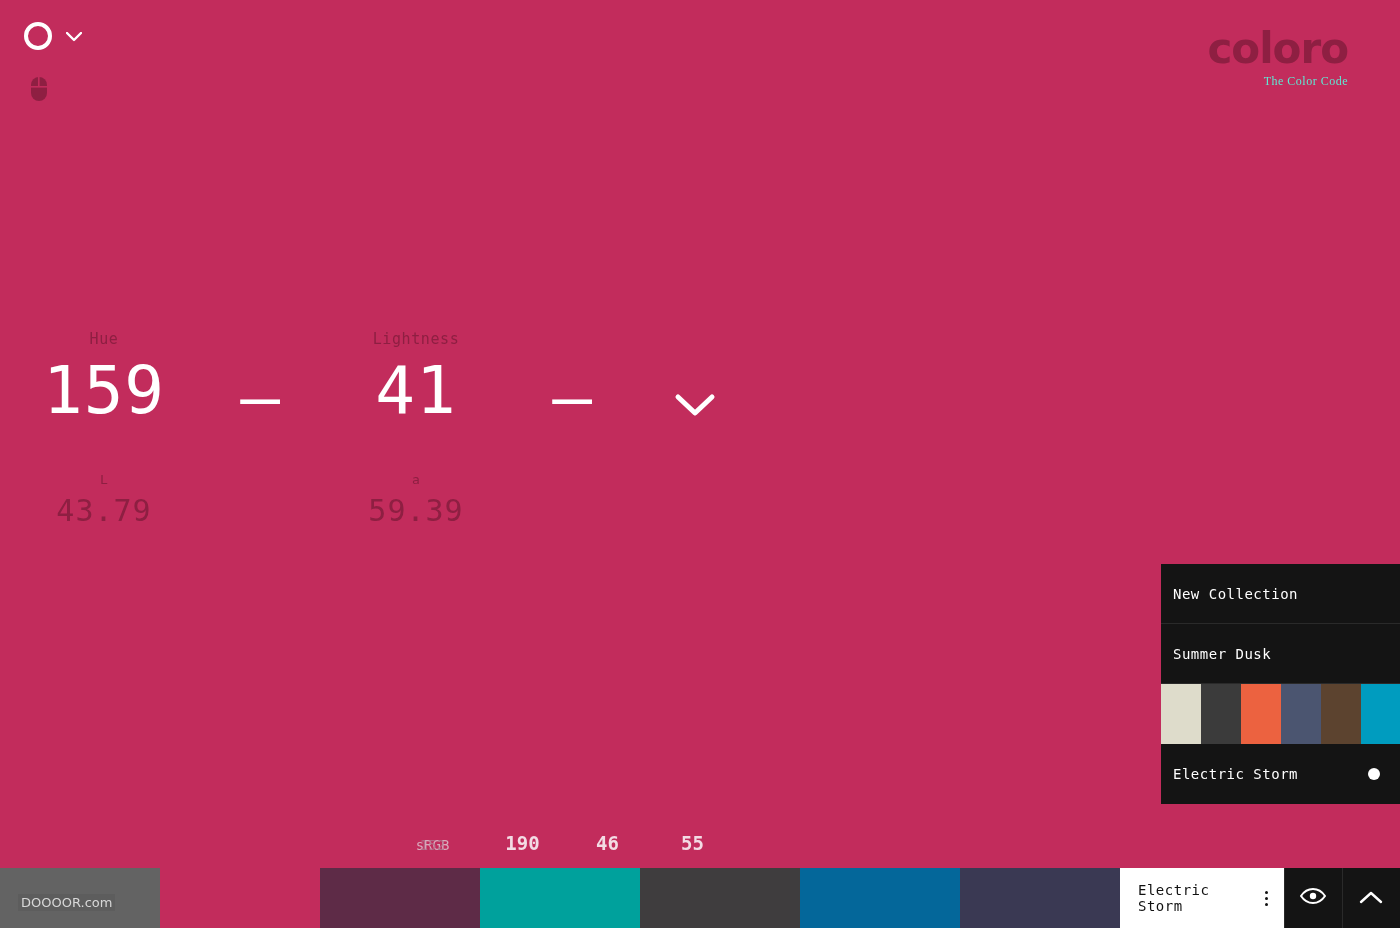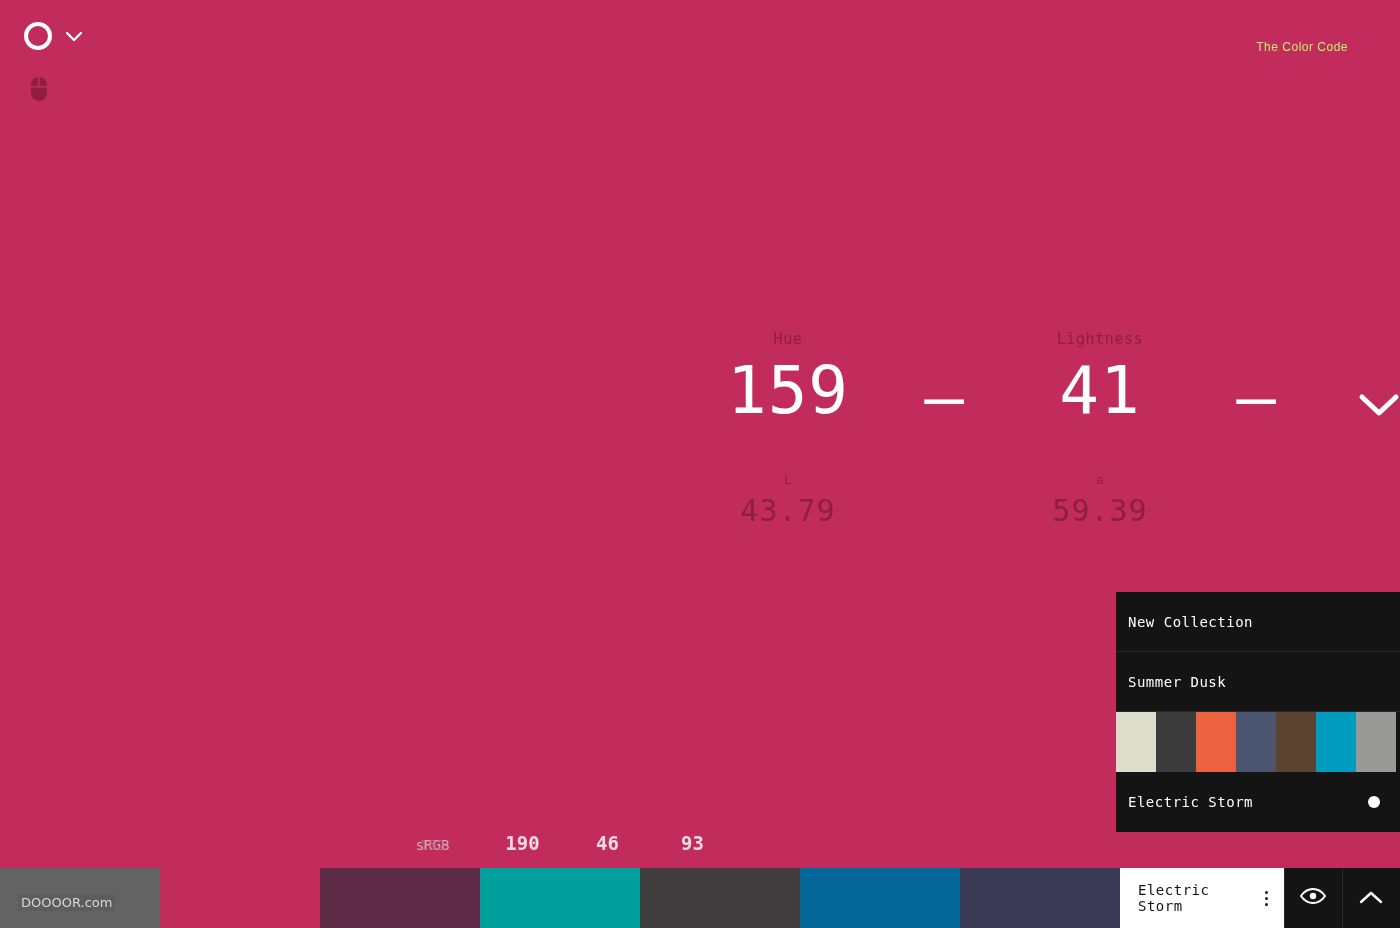--- a/index.html
+++ b/index.html
@@ -36,29 +36,29 @@
   .brand {
     position:absolute; right:52px; top:28px;
     text-align:right;
   }
   .brand-name {
     font-family:"DejaVu Sans", sans-serif;
     font-size:42px; font-weight:700; letter-spacing:-1px;
     color:#8e1f42; line-height:1;
   }
   .brand-tag {
-    font-family:Liberation Sans, sans-serif;
-    font-size:12px; color:#bef264;
-    margin-top:12px; letter-spacing:0.5px;
+    font-family:Liberation Serif, serif;
+    font-size:12px; color:#5eead4;
+    margin-top:4px; letter-spacing:0.5px;
   }
 
   
   .readout {
     position:absolute; left:0; top:330px; width:1400px;
-    display:flex; align-items:flex-start; justify-content:flex-end;
+    display:flex; align-items:flex-start; justify-content:flex-start;
   }
   .code-group {
     display:flex; align-items:flex-start;
   }
   .code-col {
     width:208px; text-align:center;
     display:flex; flex-direction:column; align-items:center;
   }
   .code-label {
     font-size:15px; color:#8e1f42; letter-spacing:0.6px;
@@ -100,24 +100,23 @@
     color:#b3738c; opacity:.85;
   }
   .srgb-val {
     width:70px; text-align:center;
     font-size:19px; color:#f3dbe4; font-weight:700;
   }
 
   
   .collections {
     position:absolute; right:0; top:564px;
-    width:284px;
+    width:239px;
     background:#141414;
     color:#ffffff;
-    margin-top:28px;
   }
   .coll-row {
     height:60px;
     display:flex; align-items:center; justify-content:space-between;
     padding:0 12px 0 12px;
     border-bottom:1px solid #2a2a2a;
     font-size:14px; letter-spacing:0.5px;
     cursor:pointer;
   }
   .coll-row:last-child { border-bottom:none; }
@@ -188,20 +187,21 @@
 
   <span class="mouse-icon">
     <svg width="18" height="26" viewBox="0 0 18 26">
       <rect x="1" y="1" width="16" height="24" rx="8" fill="#8e1f42"></rect>
       <rect x="8" y="1" width="1.6" height="10" fill="#c22c5c"></rect>
       <rect x="1" y="10" width="16" height="1.6" fill="#c22c5c"></rect>
     </svg>
   </span>
 
   <div class="brand">
+    <div class="brand-name">coloro</div>
     <div class="brand-tag">The Color Code</div>
   </div>
 
   <div class="readout">
     <div class="code-group">
 
       <div class="code-col">
         <div class="code-label">Hue</div>
         <div class="code-value">159</div>
         <div class="code-sublabel">L</div>
@@ -229,21 +229,21 @@
     </div>
   </div>
 
   <div class="srgb-row">
     <div class="srgb-label">
       <span>sRGB</span>
       <span class="ghost">152</span>
     </div>
     <div class="srgb-val">190</div>
     <div class="srgb-val">46</div>
-    <div class="srgb-val">93</div>
+    <div class="srgb-val">55</div>
   </div>
 
   <div class="collections">
 
     <div class="coll-row">
       <span>New Collection</span>
     </div>
 
     <div class="coll-row">
       <span>Summer Dusk</span>

